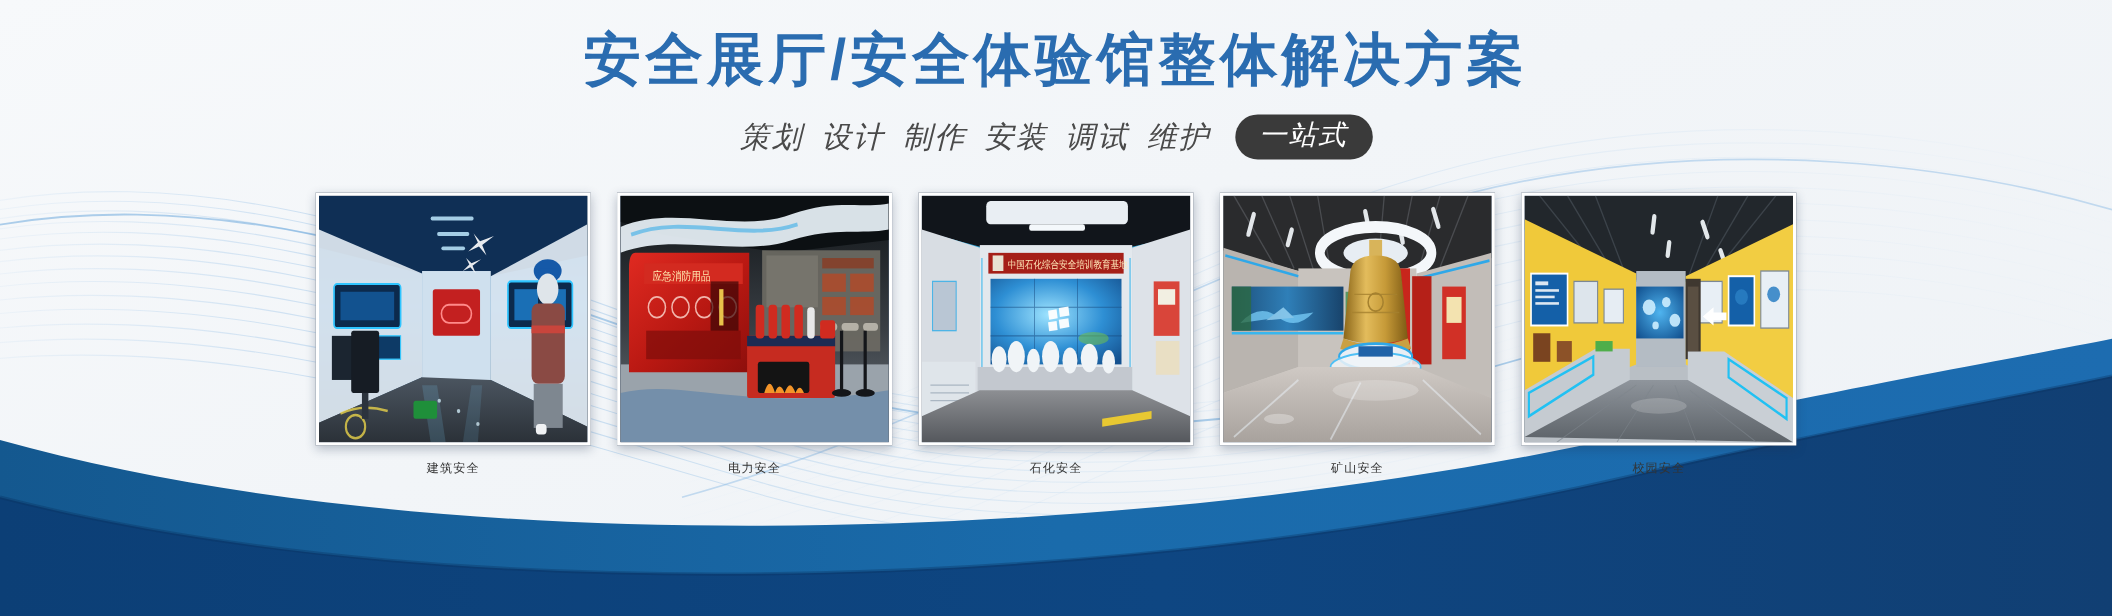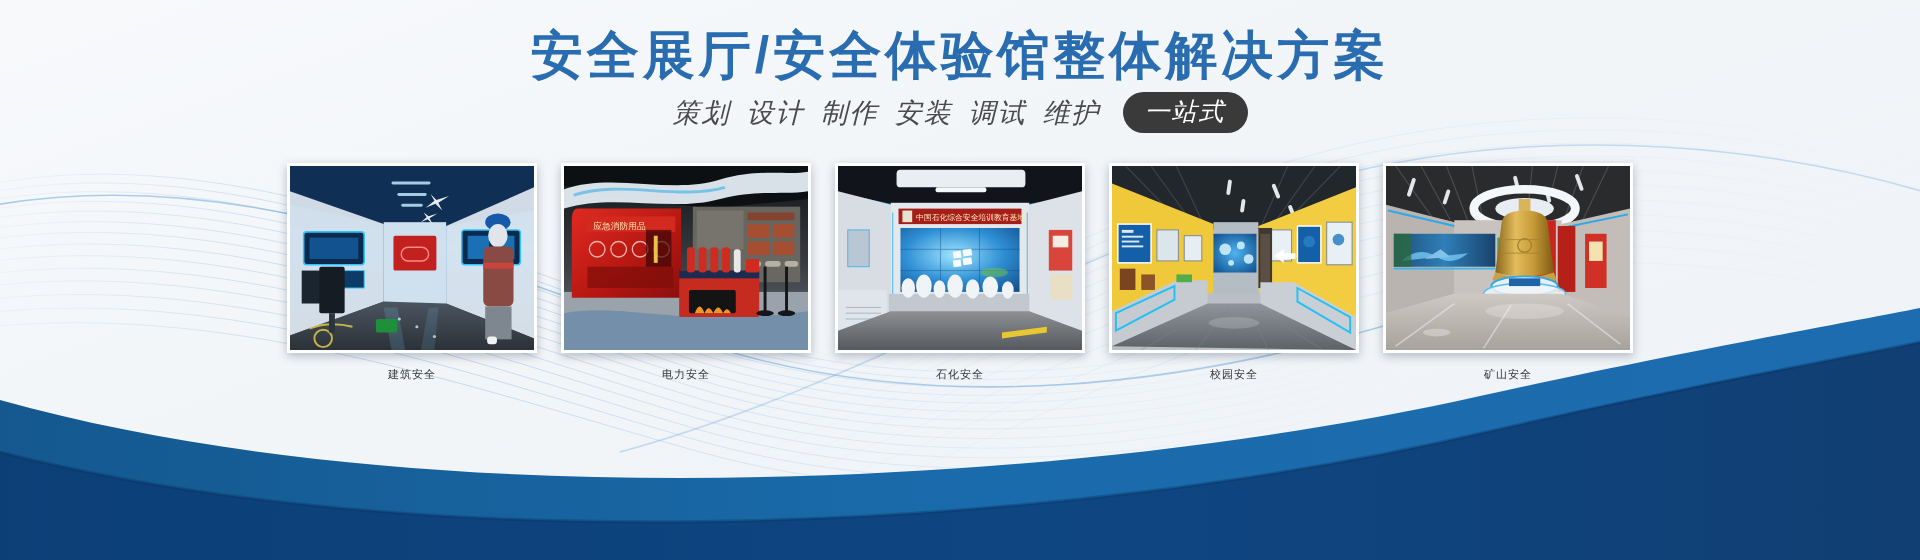--- a/index.html
+++ b/index.html
@@ -54,21 +54,21 @@
     font-weight:700;
     letter-spacing:4px;
     color:#2a6cb0;
     line-height:1.15;
     text-align:center;
     white-space:nowrap;
     font-family:"Liberation Sans","DejaVu Sans",sans-serif;
   }
 
   .subline {
-    margin-top:6px;
+    margin-top:18px;
     display:flex;
     align-items:center;
     justify-content:center;
     gap:16px;
     white-space:nowrap;
   }
   .sub-word {
     font-size:27px;
     color:#4a4a4a;
     font-style:italic;
@@ -100,21 +100,21 @@
     justify-content:center;
   }
   .thumb-card {
     display:flex;
     flex-direction:column;
     align-items:center;
     width:250px;
   }
   .thumb-frame {
     width:250px;
-    height:190px;
+    height:230px;
     border:3px solid #ffffff;
     box-shadow:0 3px 9px rgba(30,50,80,.30);
     overflow:hidden;
     position:relative;
     background:#20324a;
   }
   .thumb-art { position:absolute; inset:0; }
   .thumb-art svg { display:block; width:100%; height:100%; }
   .thumb-caption {
     margin-top:15px;
@@ -439,113 +439,20 @@
           </div>
         </div>
         <div class="thumb-caption">石化安全</div>
       </div>
 
       <div class="thumb-card">
         <div class="thumb-frame">
           <div class="thumb-art">
             <svg viewBox="0 0 250 190" preserveAspectRatio="none">
               <defs>
-                <linearGradient id="k1fl" x1="0" y1="0" x2="0" y2="1">
-                  <stop offset="0%" stop-color="#8f959c"></stop>
-                    <stop offset="100%" stop-color="#5c6268"></stop>
-                </linearGradient>
-                <radialGradient id="k1scr" cx="0.5" cy="0.5" r="0.7">
-                  <stop offset="0%" stop-color="#4fb4ef"></stop>
-                    <stop offset="100%" stop-color="#0f4d8c"></stop>
-                </radialGradient>
-              </defs>
-              <rect width="250" height="190" fill="#b9bfc5"></rect>
-
-              <path d="M0,0 H250 V30 L150,66 L104,66 L0,26 Z" fill="#22272c"></path>
-              <g stroke="#3c434a" stroke-width="1.2">
-                <line x1="14" y1="0" x2="74" y2="62"></line>
-                  <line x1="40" y1="0" x2="86" y2="64"></line>
-                <line x1="66" y1="0" x2="96" y2="65"></line>
-                  <line x1="180" y1="0" x2="152" y2="64"></line>
-                <line x1="208" y1="0" x2="164" y2="62"></line>
-                  <line x1="234" y1="0" x2="178" y2="58"></line>
-              </g>
-              <g fill="#f4f8fb" opacity="0.92">
-                <rect x="118" y="14" width="4" height="16" rx="2" transform="rotate(8 120 22)"></rect>
-                <rect x="132" y="34" width="4" height="14" rx="2" transform="rotate(8 134 41)"></rect>
-                <rect x="166" y="18" width="4" height="16" rx="2" transform="rotate(-22 168 26)"></rect>
-                <rect x="182" y="40" width="4" height="12" rx="2" transform="rotate(-22 184 46)"></rect>
-              </g>
-
-              <path d="M0,26 L104,66" stroke="#21c1f3" stroke-width="2.5" fill="none"></path>
-              <path d="M250,30 L150,66" stroke="#21c1f3" stroke-width="2.5" fill="none"></path>
-
-              <path d="M0,18 L104,60 L104,130 L0,164 Z" fill="#f0c93a"></path>
-              <path d="M250,22 L150,62 L150,130 L250,168 Z" fill="#f2cd42"></path>
-
-              <rect x="104" y="58" width="46" height="74" fill="#b4bcc4"></rect>
-
-              <rect x="6" y="60" width="34" height="40" fill="#1460a8" stroke="#ffffff" stroke-width="1.5"></rect>
-              <g fill="#ffffff" opacity="0.85">
-                <rect x="10" y="66" width="12" height="3"></rect>
-                  <rect x="10" y="72" width="22" height="2"></rect>
-                <rect x="10" y="77" width="18" height="2"></rect>
-                  <rect x="10" y="82" width="22" height="2"></rect>
-              </g>
-              <rect x="46" y="66" width="22" height="32" fill="#dde5ec" stroke="#7c8894" stroke-width="1"></rect>
-              <rect x="74" y="72" width="18" height="26" fill="#e6edf3" stroke="#7c8894" stroke-width="1"></rect>
-
-              <rect x="162" y="66" width="22" height="32" fill="#e8eff5" stroke="#7c8894" stroke-width="1"></rect>
-              <rect x="190" y="62" width="24" height="38" fill="#1460a8" stroke="#ffffff" stroke-width="1.5"></rect>
-              <rect x="220" y="58" width="26" height="44" fill="#e8eff5" stroke="#7c8894" stroke-width="1"></rect>
-              <g fill="#2a7fc4" opacity="0.85">
-                <circle cx="202" cy="78" r="6"></circle>
-                  <circle cx="232" cy="76" r="6"></circle>
-              </g>
-
-              <rect x="104" y="70" width="44" height="40" fill="url(#k1scr)"></rect>
-              <g fill="#cdeeff" opacity="0.9">
-                <circle cx="116" cy="86" r="6"></circle>
-                  <circle cx="132" cy="82" r="4"></circle>
-                <circle cx="140" cy="96" r="5"></circle>
-                  <circle cx="122" cy="100" r="3"></circle>
-              </g>
-
-              <rect x="150" y="64" width="14" height="62" fill="#3f3830"></rect>
-              <rect x="152" y="70" width="10" height="50" fill="#5a4f42"></rect>
-
-              <path d="M188,90 L176,90 L176,86 L166,93 L176,100 L176,96 L188,96 Z" fill="#ffffff"></path>
-
-              <path d="M0,150 L66,118 L98,118 L98,142 L0,186 Z" fill="#c5cbd1"></path>
-              <path d="M4,152 L64,124 L64,138 L4,170 Z" fill="none" stroke="#21c1f3" stroke-width="2"></path>
-              <path d="M250,156 L186,120 L152,120 L152,144 L250,190 Z" fill="#c9cfd5"></path>
-              <path d="M244,156 L190,126 L190,140 L244,172 Z" fill="none" stroke="#21c1f3" stroke-width="2"></path>
-              <rect x="8" y="106" width="16" height="22" fill="#7a4420"></rect>
-              <rect x="30" y="112" width="14" height="16" fill="#8c5228"></rect>
-              <rect x="66" y="112" width="16" height="8" fill="#4fae4a"></rect>
-
-              <path d="M0,186 L98,142 H152 L250,190 Z" fill="url(#k1fl)"></path>
-              <g stroke="#7e858c" stroke-width="0.8" opacity="0.6">
-                <line x1="30" y1="190" x2="104" y2="146"></line>
-                <line x1="86" y1="190" x2="120" y2="146"></line>
-                <line x1="160" y1="190" x2="140" y2="146"></line>
-                <line x1="216" y1="190" x2="154" y2="150"></line>
-              </g>
-              <ellipse cx="125" cy="162" rx="26" ry="6" fill="#ffffff" opacity="0.18"></ellipse>
-            </svg>
-          </div>
-        </div>
-        <div class="thumb-caption">校园安全</div>
-      </div>
-
-      <div class="thumb-card">
-        <div class="thumb-frame">
-          <div class="thumb-art">
-            <svg viewBox="0 0 250 190" preserveAspectRatio="none">
-              <defs>
                 <linearGradient id="m1bell" x1="0" y1="0" x2="1" y2="0">
                   <stop offset="0%" stop-color="#8a6518"></stop>
                     <stop offset="35%" stop-color="#e3bc5c"></stop>
                   <stop offset="65%" stop-color="#c69a38"></stop>
                     <stop offset="100%" stop-color="#7d5a14"></stop>
                 </linearGradient>
                 <linearGradient id="m1fl" x1="0" y1="0" x2="0" y2="1">
                   <stop offset="0%" stop-color="#cfc9c4"></stop>
                     <stop offset="100%" stop-color="#a8a29d"></stop>
                 </linearGradient>
@@ -623,20 +530,113 @@
                 <path d="M10,186 L70,142"></path>
                   <path d="M100,188 L128,144"></path>
                   <path d="M240,184 L186,142"></path>
               </g>
               <ellipse cx="142" cy="150" rx="40" ry="8" fill="#ffffff" opacity="0.22"></ellipse>
               <ellipse cx="52" cy="172" rx="14" ry="4" fill="#ffffff" opacity="0.3"></ellipse>
             </svg>
           </div>
         </div>
         <div class="thumb-caption">矿山安全</div>
+      </div>
+
+      <div class="thumb-card">
+        <div class="thumb-frame">
+          <div class="thumb-art">
+            <svg viewBox="0 0 250 190" preserveAspectRatio="none">
+              <defs>
+                <linearGradient id="k1fl" x1="0" y1="0" x2="0" y2="1">
+                  <stop offset="0%" stop-color="#8f959c"></stop>
+                    <stop offset="100%" stop-color="#5c6268"></stop>
+                </linearGradient>
+                <radialGradient id="k1scr" cx="0.5" cy="0.5" r="0.7">
+                  <stop offset="0%" stop-color="#4fb4ef"></stop>
+                    <stop offset="100%" stop-color="#0f4d8c"></stop>
+                </radialGradient>
+              </defs>
+              <rect width="250" height="190" fill="#b9bfc5"></rect>
+
+              <path d="M0,0 H250 V30 L150,66 L104,66 L0,26 Z" fill="#22272c"></path>
+              <g stroke="#3c434a" stroke-width="1.2">
+                <line x1="14" y1="0" x2="74" y2="62"></line>
+                  <line x1="40" y1="0" x2="86" y2="64"></line>
+                <line x1="66" y1="0" x2="96" y2="65"></line>
+                  <line x1="180" y1="0" x2="152" y2="64"></line>
+                <line x1="208" y1="0" x2="164" y2="62"></line>
+                  <line x1="234" y1="0" x2="178" y2="58"></line>
+              </g>
+              <g fill="#f4f8fb" opacity="0.92">
+                <rect x="118" y="14" width="4" height="16" rx="2" transform="rotate(8 120 22)"></rect>
+                <rect x="132" y="34" width="4" height="14" rx="2" transform="rotate(8 134 41)"></rect>
+                <rect x="166" y="18" width="4" height="16" rx="2" transform="rotate(-22 168 26)"></rect>
+                <rect x="182" y="40" width="4" height="12" rx="2" transform="rotate(-22 184 46)"></rect>
+              </g>
+
+              <path d="M0,26 L104,66" stroke="#21c1f3" stroke-width="2.5" fill="none"></path>
+              <path d="M250,30 L150,66" stroke="#21c1f3" stroke-width="2.5" fill="none"></path>
+
+              <path d="M0,18 L104,60 L104,130 L0,164 Z" fill="#f0c93a"></path>
+              <path d="M250,22 L150,62 L150,130 L250,168 Z" fill="#f2cd42"></path>
+
+              <rect x="104" y="58" width="46" height="74" fill="#b4bcc4"></rect>
+
+              <rect x="6" y="60" width="34" height="40" fill="#1460a8" stroke="#ffffff" stroke-width="1.5"></rect>
+              <g fill="#ffffff" opacity="0.85">
+                <rect x="10" y="66" width="12" height="3"></rect>
+                  <rect x="10" y="72" width="22" height="2"></rect>
+                <rect x="10" y="77" width="18" height="2"></rect>
+                  <rect x="10" y="82" width="22" height="2"></rect>
+              </g>
+              <rect x="46" y="66" width="22" height="32" fill="#dde5ec" stroke="#7c8894" stroke-width="1"></rect>
+              <rect x="74" y="72" width="18" height="26" fill="#e6edf3" stroke="#7c8894" stroke-width="1"></rect>
+
+              <rect x="162" y="66" width="22" height="32" fill="#e8eff5" stroke="#7c8894" stroke-width="1"></rect>
+              <rect x="190" y="62" width="24" height="38" fill="#1460a8" stroke="#ffffff" stroke-width="1.5"></rect>
+              <rect x="220" y="58" width="26" height="44" fill="#e8eff5" stroke="#7c8894" stroke-width="1"></rect>
+              <g fill="#2a7fc4" opacity="0.85">
+                <circle cx="202" cy="78" r="6"></circle>
+                  <circle cx="232" cy="76" r="6"></circle>
+              </g>
+
+              <rect x="104" y="70" width="44" height="40" fill="url(#k1scr)"></rect>
+              <g fill="#cdeeff" opacity="0.9">
+                <circle cx="116" cy="86" r="6"></circle>
+                  <circle cx="132" cy="82" r="4"></circle>
+                <circle cx="140" cy="96" r="5"></circle>
+                  <circle cx="122" cy="100" r="3"></circle>
+              </g>
+
+              <rect x="150" y="64" width="14" height="62" fill="#3f3830"></rect>
+              <rect x="152" y="70" width="10" height="50" fill="#5a4f42"></rect>
+
+              <path d="M188,90 L176,90 L176,86 L166,93 L176,100 L176,96 L188,96 Z" fill="#ffffff"></path>
+
+              <path d="M0,150 L66,118 L98,118 L98,142 L0,186 Z" fill="#c5cbd1"></path>
+              <path d="M4,152 L64,124 L64,138 L4,170 Z" fill="none" stroke="#21c1f3" stroke-width="2"></path>
+              <path d="M250,156 L186,120 L152,120 L152,144 L250,190 Z" fill="#c9cfd5"></path>
+              <path d="M244,156 L190,126 L190,140 L244,172 Z" fill="none" stroke="#21c1f3" stroke-width="2"></path>
+              <rect x="8" y="106" width="16" height="22" fill="#7a4420"></rect>
+              <rect x="30" y="112" width="14" height="16" fill="#8c5228"></rect>
+              <rect x="66" y="112" width="16" height="8" fill="#4fae4a"></rect>
+
+              <path d="M0,186 L98,142 H152 L250,190 Z" fill="url(#k1fl)"></path>
+              <g stroke="#7e858c" stroke-width="0.8" opacity="0.6">
+                <line x1="30" y1="190" x2="104" y2="146"></line>
+                <line x1="86" y1="190" x2="120" y2="146"></line>
+                <line x1="160" y1="190" x2="140" y2="146"></line>
+                <line x1="216" y1="190" x2="154" y2="150"></line>
+              </g>
+              <ellipse cx="125" cy="162" rx="26" ry="6" fill="#ffffff" opacity="0.18"></ellipse>
+            </svg>
+          </div>
+        </div>
+        <div class="thumb-caption">校园安全</div>
       </div>
 
     </div>
   </div>
 
   <div class="bottom-waves">
     <svg viewBox="0 0 1920 260" preserveAspectRatio="none">
       <defs>
         <linearGradient id="waveDark" x1="0" y1="0" x2="1" y2="0">
           <stop offset="0%" stop-color="#0c3f76"></stop>

